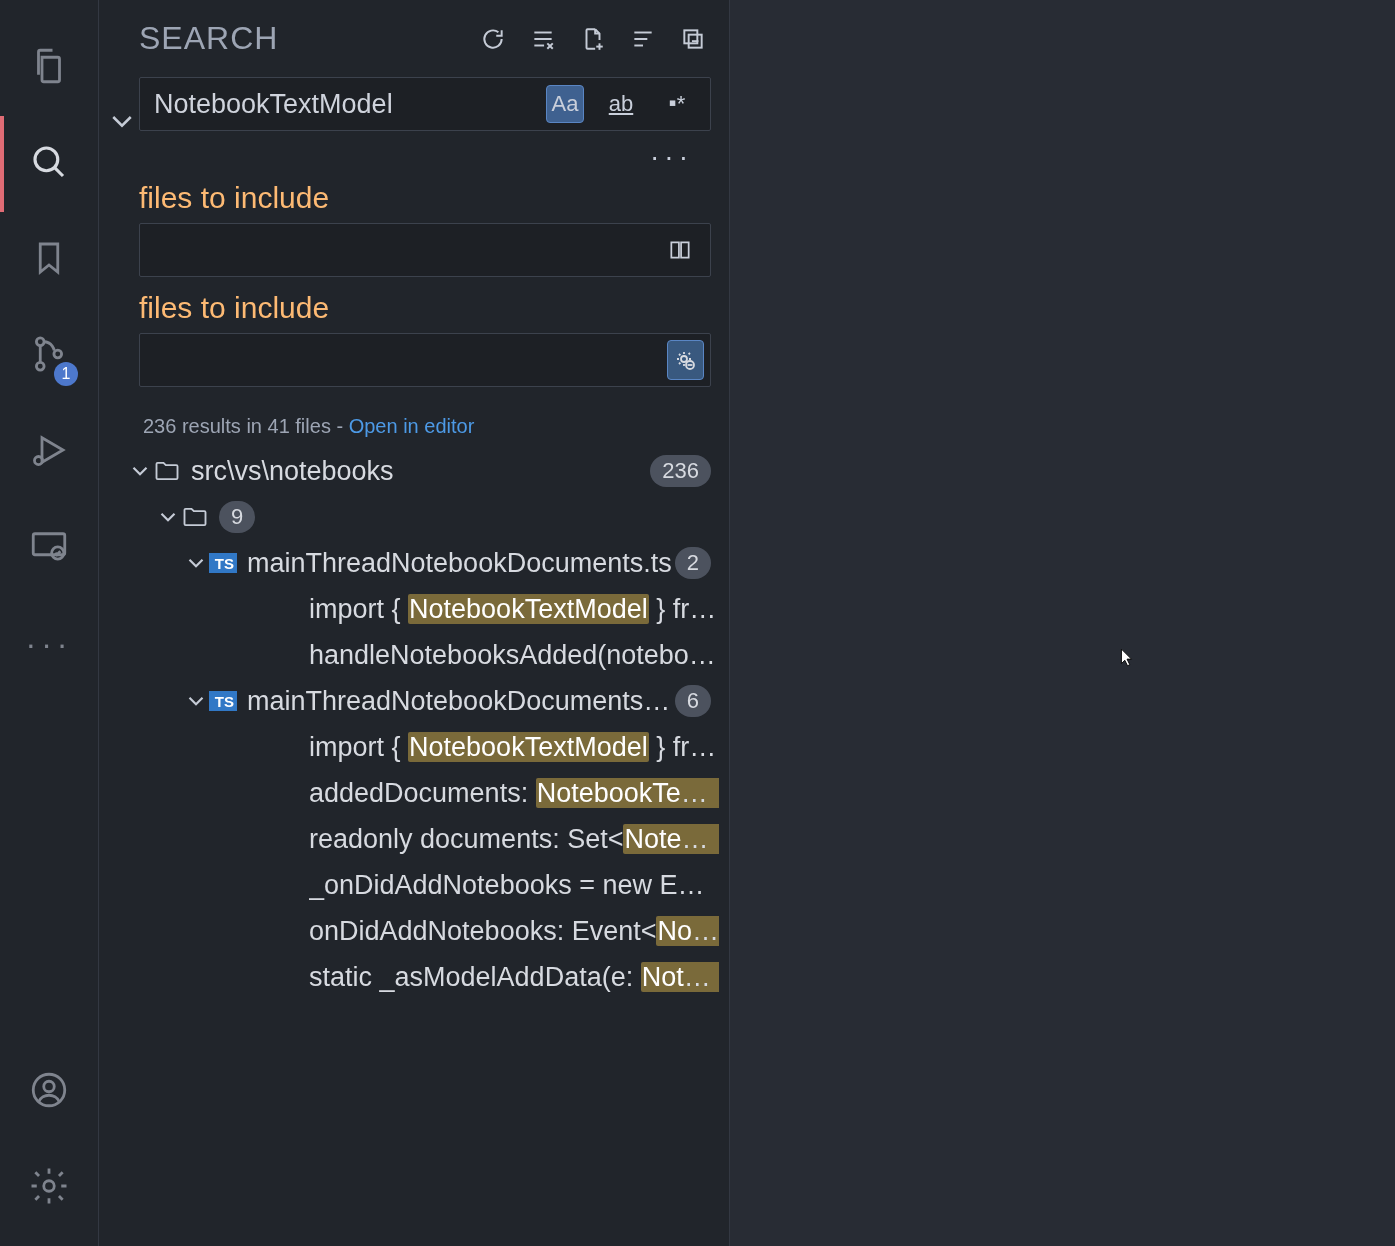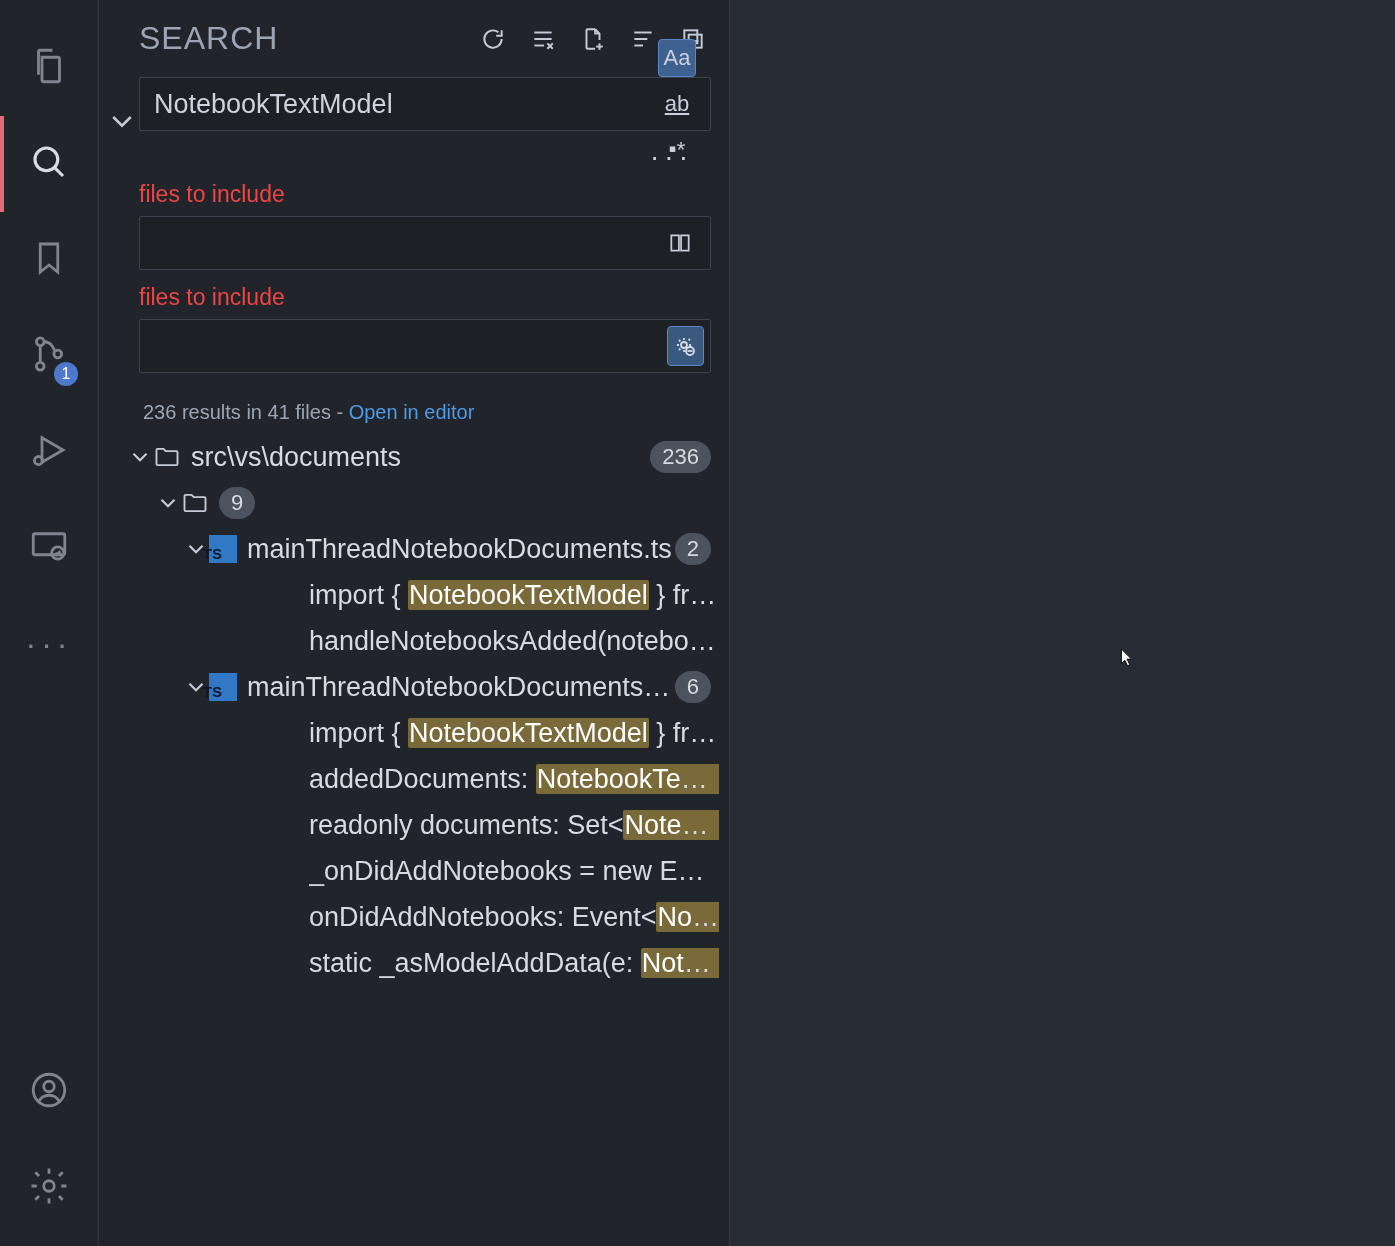--- a/index.html
+++ b/index.html
@@ -73,28 +73,28 @@
   .field-row { display:flex; margin-left:40px; margin-bottom:14px; align-items:center; }
   .text-input {
     flex:1; background:#1d2025; border:1px solid #3c424d; height:54px;
     color:#cfd3dc; font-size:27px; padding: 0 14px;
     display:flex; align-items:center; border-radius:2px;
   }
   .text-input input {
     background:transparent; border:none; outline:none; color:#cfd3dc; font-size:27px; width:100%;
   }
   .text-input input::placeholder { color:#5a6170; }
-  .input-toggles { display:flex; gap:8px; margin-left:auto;flex-direction:column; }
+  .input-toggles { display:flex; gap:18px; margin-left:auto; }
   .input-toggle {
     width:38px; height:38px; display:flex; align-items:center; justify-content:center;
     border-radius:4px; cursor:pointer; color:#c9cfdb; font-size:22px;
   }
   .input-toggle.active { background:#3f6190; border:1px solid #5a86c4; }
   .side-btn { width:44px; height:44px; margin-left:14px; display:flex;align-items:center;justify-content:center; cursor:pointer; color:#c9cfdb;}
-  .label-sm { color:#ef4444; font-size:23px; margin:8px 0 8px 40px;}
+  .label-sm { color:#fdba74; font-size:30px; margin:8px 0 8px 40px;}
   .more-dots { text-align:right; padding-right:18px; color:#c9cfdb; font-size:28px; letter-spacing:5px; cursor:pointer; margin-top:-4px; margin-bottom:4px;}
   .book-btn { width:40px;height:40px;display:flex;align-items:center;justify-content:center;border-radius:3px;cursor:pointer;color:#c9cfdb; margin-right:6px;}
   .exclude-row .text-input { padding-right:6px; }
   .settings-toggle { width:40px;height:40px;background:#39597f;border:1px solid #5a86c4;border-radius:4px;display:flex;align-items:center;justify-content:center;}
   
   .results-summary { margin: 14px 0 10px 44px; font-size:20px; color:#9da5b4;}
   .results-summary a { color:#4d9ae6; text-decoration:none; cursor:pointer;}
   
   .tree { flex:1; overflow:hidden; font-size:27px; }
   .tree-row { display:flex; align-items:center; height:46px; cursor:pointer; padding-right:18px; }
@@ -108,22 +108,22 @@
   }
   .match-row { display:flex; align-items:center; height:46px; padding-left:210px; padding-right:10px; cursor:pointer;}
   .match-text { color:#d7dae0; white-space:nowrap; overflow:hidden; text-overflow:ellipsis; width:100%; font-size:27px;}
   .hl { background:#7a6a3a; color:#fff; border-radius:2px; padding:0 1px;}
   
   .editor {
     flex:1; background:#282c34;
   }
   .cursor { position:absolute; left:1120px; top:648px; width:14px;height:20px; }
   .ts-badge{
-    width:28px;height:28px;background:#3178c6;color:#0f172a;font-size:15px;font-weight:bold;
-    display:flex;align-items:flex-end;justify-content:flex-end;padding:0 15px 1px 0;margin-right:10px;flex-shrink:0;
+    width:28px;height:20px;background:#3178c6;color:#ffffff;font-size:15px;font-weight:bold;
+    display:flex;align-items:flex-end;justify-content:flex-end;padding:0 3px 1px 0;margin-right:10px;flex-shrink:0;
   }
 </style>
 </head>
 <body>
 
 <div class="activity-bar">
   <div class="activity-item">
     <span class="icon">
       <svg viewBox="0 0 24 24" fill="none" stroke="currentColor" stroke-width="1.6">
           <path d="M14 3H7a1 1 0 0 0-1 1v13"></path>
@@ -301,21 +301,21 @@
   </div>
 
   <div class="tree" id="results-tree">
       <div class="tree-row" style="padding-left: 28px;">
         <svg class="chev" viewBox="0 0 24 24" fill="none" stroke="currentColor" stroke-width="2">
           <polyline points="6 9 12 15 18 9"></polyline>
         </svg>
         <svg class="folder-ic" viewBox="0 0 24 24" fill="none" stroke="#c5cbd6" stroke-width="1.6">
           <path d="M3 6a1 1 0 0 1 1-1h5l2 2h9a1 1 0 0 1 1 1v10a1 1 0 0 1-1 1H4a1 1 0 0 1-1-1V6z"></path>
         </svg>
-        <span class="tree-label">src\vs\documents</span>
+        <span class="tree-label">src\vs\notebooks</span>
         <span class="count-badge">236</span>
       </div>
       <div class="tree-row" style="padding-left: 56px;">
         <svg class="chev" viewBox="0 0 24 24" fill="none" stroke="currentColor" stroke-width="2">
           <polyline points="6 9 12 15 18 9"></polyline>
         </svg>
         <svg class="folder-ic" viewBox="0 0 24 24" fill="none" stroke="#c5cbd6" stroke-width="1.6">
           <path d="M3 6a1 1 0 0 1 1-1h5l2 2h9a1 1 0 0 1 1 1v10a1 1 0 0 1-1 1H4a1 1 0 0 1-1-1V6z"></path>
         </svg>
         <span class="count-badge">9</span>

